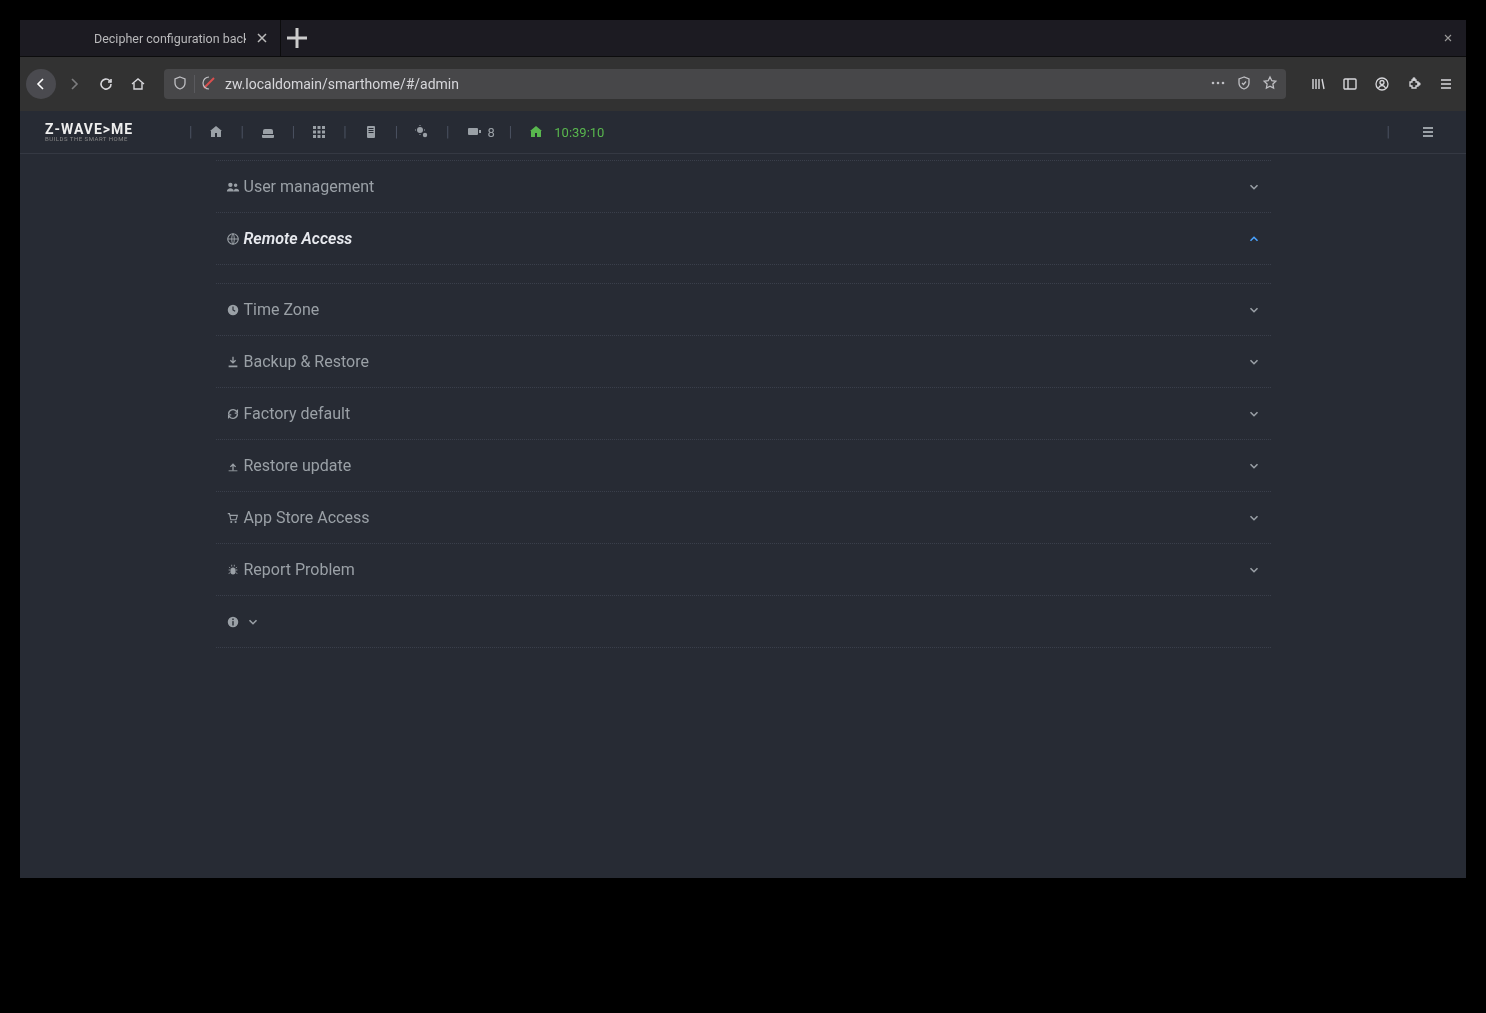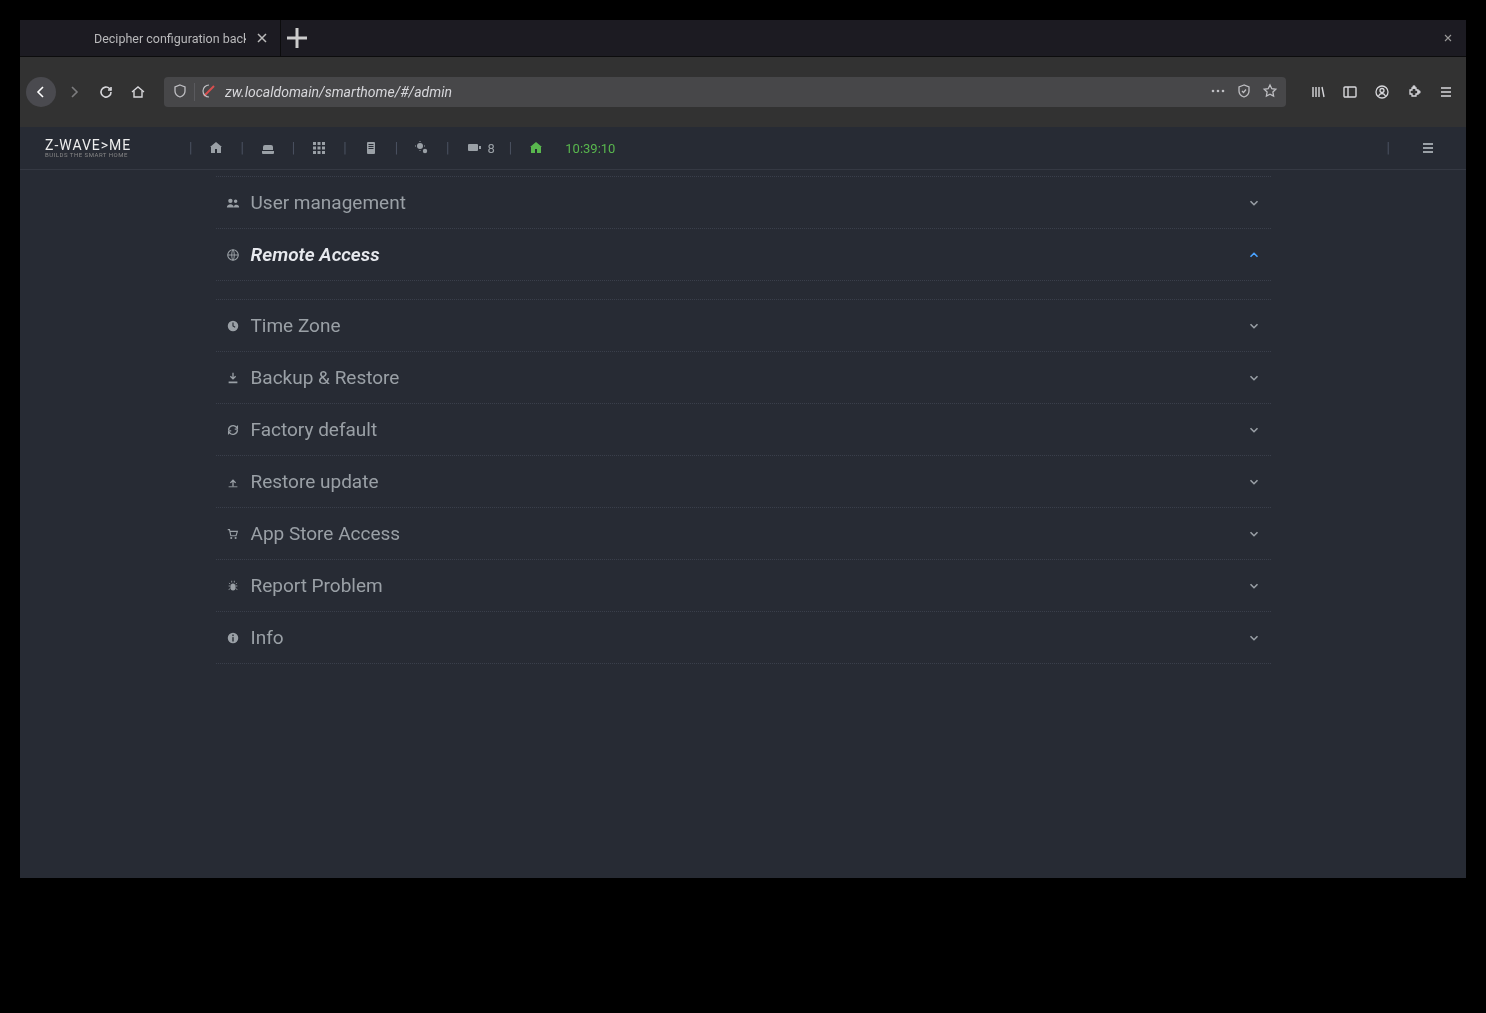--- a/index.html
+++ b/index.html
@@ -11,53 +11,53 @@
   .tab{display:flex;align-items:center;gap:8px;padding:0 10px;min-width:180px;max-width:200px;color:#ccc;font-size:12.5px;border-right:1px solid #0c0c0d;position:relative;}
   .tab.inactive{background:#1c1b22;color:#b9b9bb;}
   .tab.active{background:#323232;color:#fff;}
   .tab.active::before{content:"";position:absolute;left:0;right:0;top:0;height:2px;background:#0a84ff;}
   .tab-favicon{width:16px;height:16px;display:flex;align-items:center;justify-content:center;}
   .tab-title{flex:1;overflow:hidden;white-space:nowrap;text-overflow:clip;}
   .tab-close{width:16px;height:16px;display:flex;align-items:center;justify-content:center;color:#bbb;}
   .newtab{width:32px;display:flex;align-items:center;justify-content:center;color:#ccc;}
   .win-close{margin-left:auto;width:36px;display:flex;align-items:center;justify-content:center;color:#999;}
   
-  .toolbar{height:38px;background:#323232;display:flex;align-items:center;padding:16px 6px;gap:4px;font-style:italic;}
+  .toolbar{height:38px;background:#323232;display:flex;align-items:center;padding:8px 6px;gap:4px;}
   .tbtn{width:28px;height:28px;border-radius:4px;display:flex;align-items:center;justify-content:center;color:#d7d7db;}
   .tbtn.back{background:#4a4a4f;border-radius:50%;width:30px;height:30px;}
   .tbtn.disabled{opacity:.45;}
   .urlbar{flex:1;margin:0 8px;height:30px;background:#474749;border-radius:4px;display:flex;align-items:center;padding:0 8px;gap:8px;color:#d7d7db;font-size:14px;}
   .urlbar .lockish{display:flex;align-items:center;gap:6px;}
   .urlbar .addr{flex:1;white-space:nowrap;overflow:hidden;}
   .urlbar .right-icons{display:flex;align-items:center;gap:10px;}
   .tbtn svg{width:16px;height:16px;}
   .right-cluster{display:flex;align-items:center;gap:4px;margin-left:6px;}
   
   .page{flex:1;background:#272b34;display:flex;flex-direction:column;overflow:hidden;}
   .appbar{height:42px;border-bottom:1px solid #353943;display:flex;align-items:center;color:#9aa0a6;}
   .brand{width:120px;margin-left:25px;margin-right:10px;display:flex;flex-direction:column;align-items:flex-start;justify-content:center;line-height:1;}
-  .brand-main{font-weight:400;letter-spacing:1px;color:#eee;font-size:14px;}
+  .brand-main{font-weight:700;letter-spacing:1px;color:#eee;font-size:14px;}
   .brand-sub{font-size:6px;color:#888;letter-spacing:.5px;}
   .appsep{color:#4a5160;margin:0 14px;}
   .appicon{width:20px;height:20px;display:flex;align-items:center;justify-content:center;color:#9aa0a6;}
   .appicon svg{width:16px;height:16px;}
   .status-num{color:#9aa0a6;font-size:13px;margin-left:4px;}
   .status-house{color:#59b74e;}
-  .status-time{color:#59b74e;font-size:13px;margin-left:19px;}
+  .status-time{color:#59b74e;font-size:13px;margin-left:8px;}
   .appbar-right{margin-left:auto;margin-right:28px;display:flex;align-items:center;}
   
   .admin{flex:1;display:flex;justify-content:center;}
   .admin-inner{width:1055px;margin-top:6px;}
   .row{height:51px;display:flex;align-items:center;border-bottom:1px dotted #3a3f4b;border-top:1px dotted #3a3f4b;color:#9aa0a6;padding:0 8px;}
   .row + .row{border-top:none;}
   .row.expanded .row-title{color:#e7e9ee;font-weight:600;font-style:italic;}
   .row.expanded .chev{color:#4aa3ff;transform:rotate(180deg);}
   .row-icon{width:18px;height:18px;margin-right:2px;color:#9aa0a6;display:flex;align-items:center;justify-content:center;}
   .row-icon svg{width:14px;height:14px;}
-  .row-title{flex:1;font-size:19px;margin-left:7px;}
+  .row-title{flex:1;font-size:16px;}
   .chev{width:18px;height:18px;color:#9aa0a6;display:flex;align-items:center;justify-content:center;transition:transform .15s;}
   .chev svg{width:14px;height:14px;}
   .gap-row{height:18px;}
 </style>
 </head>
 <body>
 
 <div class="desktop">
   <div class="browser">
 
@@ -365,21 +365,20 @@
                   <use href="#i-chev"></use>
                 </svg>
               </span>
             </div>
             <div class="row">
               <span class="row-icon">
                 <svg viewBox="0 0 16 16">
                   <use href="#i-info"></use>
                 </svg>
               </span>
-              <span class="row-title">Info</span>
               <span class="chev">
                 <svg viewBox="0 0 16 16">
                   <use href="#i-chev"></use>
                 </svg>
               </span>
             </div>
           </div>
       </div>
     </div>
 

